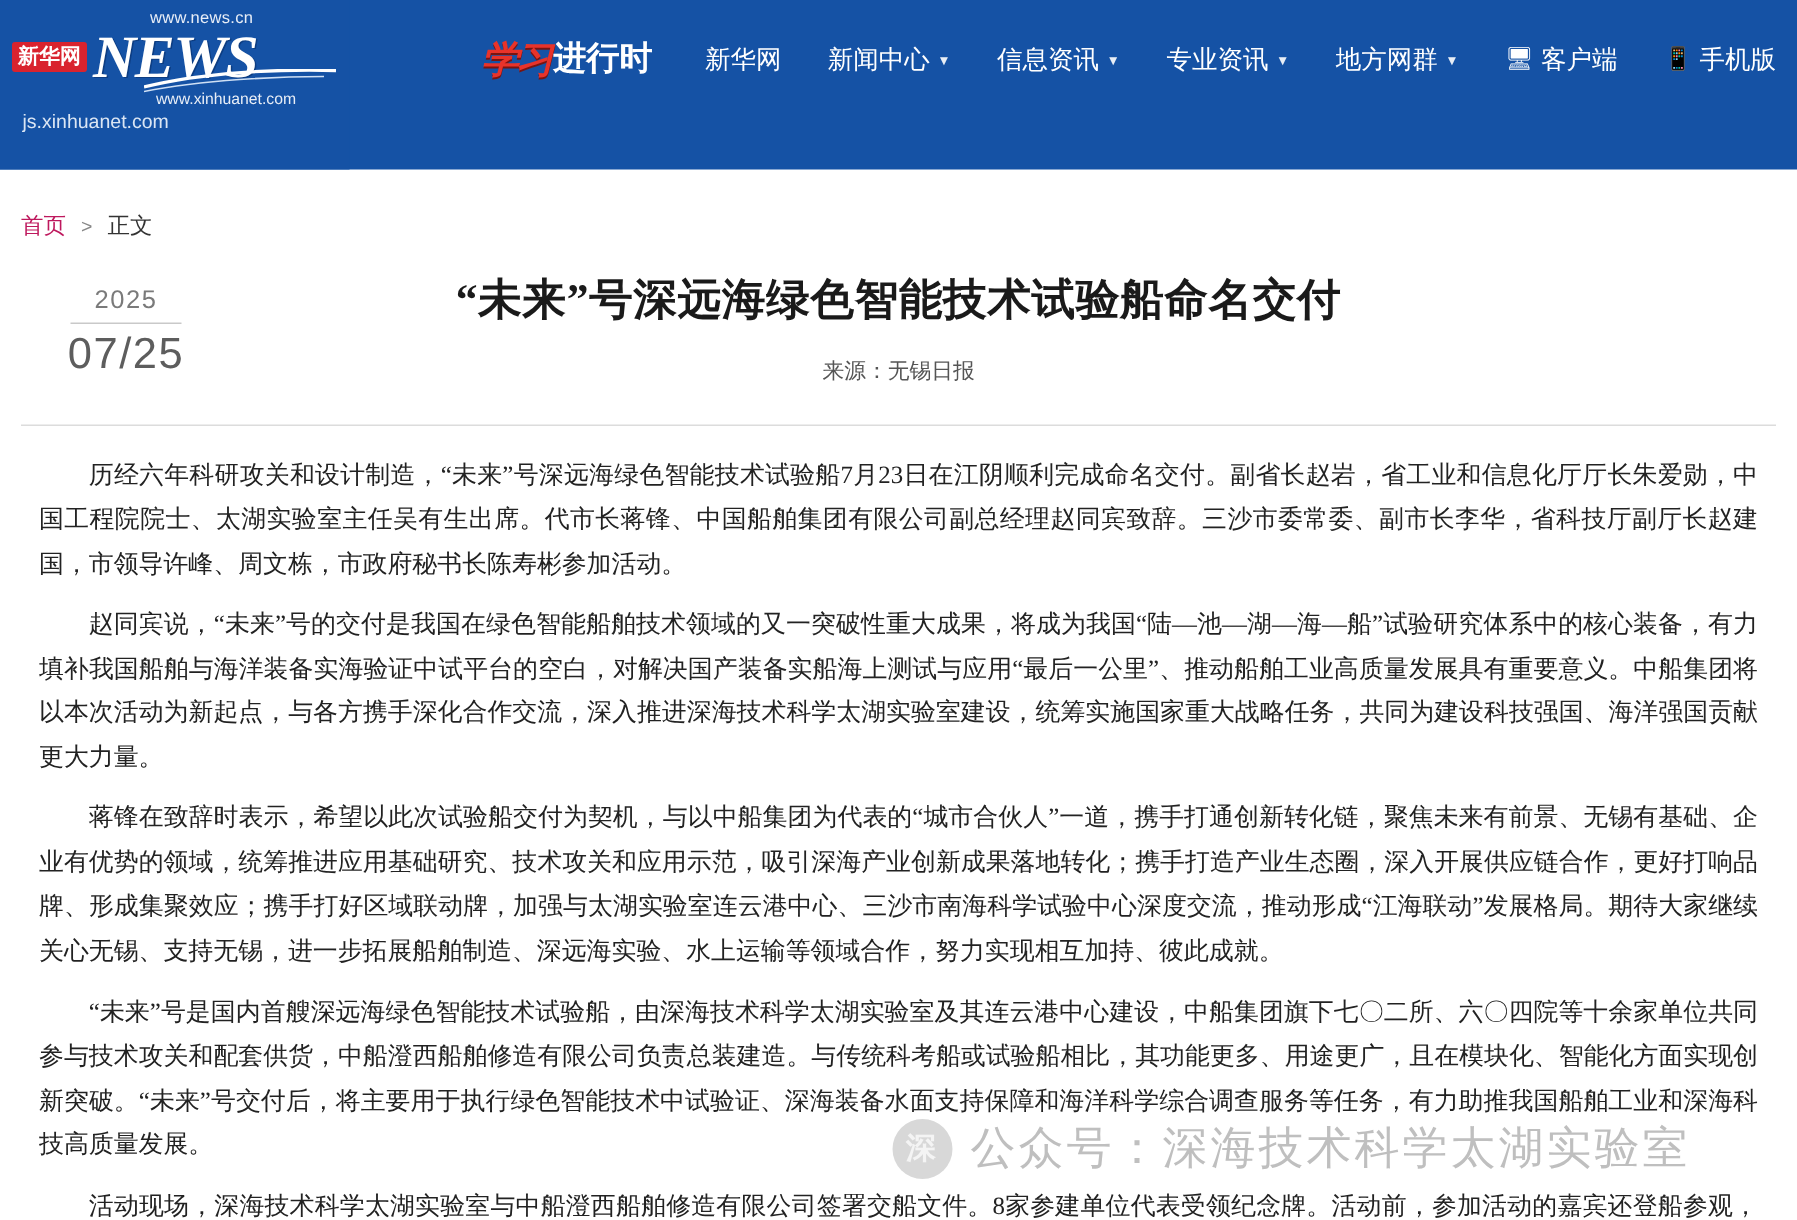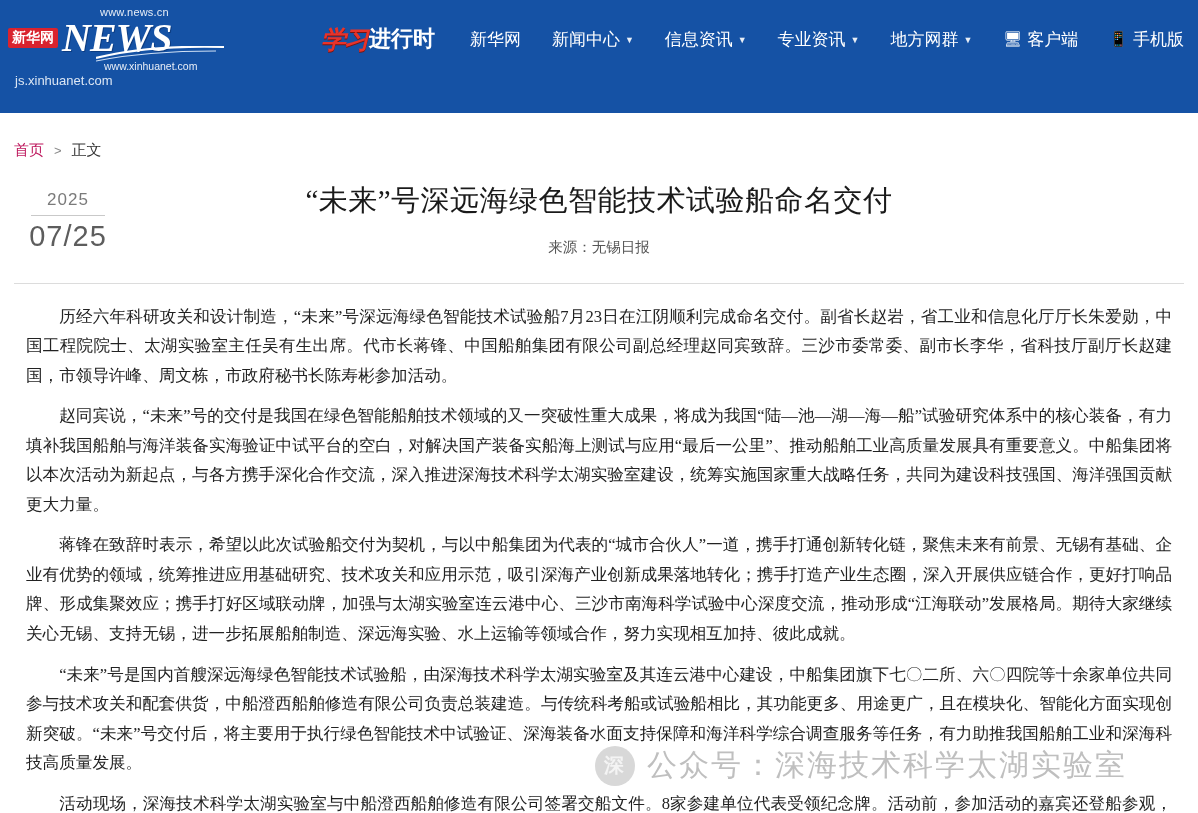--- a/index.html
+++ b/index.html
@@ -168,35 +168,35 @@
     padding: 0 0 0 0;
   }
   .title-row {
     margin-top: 22px;
     text-align: center;
     padding: 0 130px;
   }
   .article-title {
     font-family: "Liberation Serif", "DejaVu Serif", serif;
     font-size: 29px;
-    font-weight: normal;
+    font-weight: bold;
     color: #1a1a1a;
     line-height: 1.3;
     letter-spacing: .5px;
   }
   .article-source {
     margin-top: 18px;
     text-align: center;
     font-size: 14.5px;
     color: #555;
   }
 
   .date-block {
     position: absolute;
-    left: 16px;
+    left: 32px;
     top: 8px;
     width: 104px;
     text-align: center;
     color: #6b6b6b;
   }
   .date-year {
     font-size: 17px;
     letter-spacing: 1px;
     color: #7a7a7a;
     padding-bottom: 3px;

